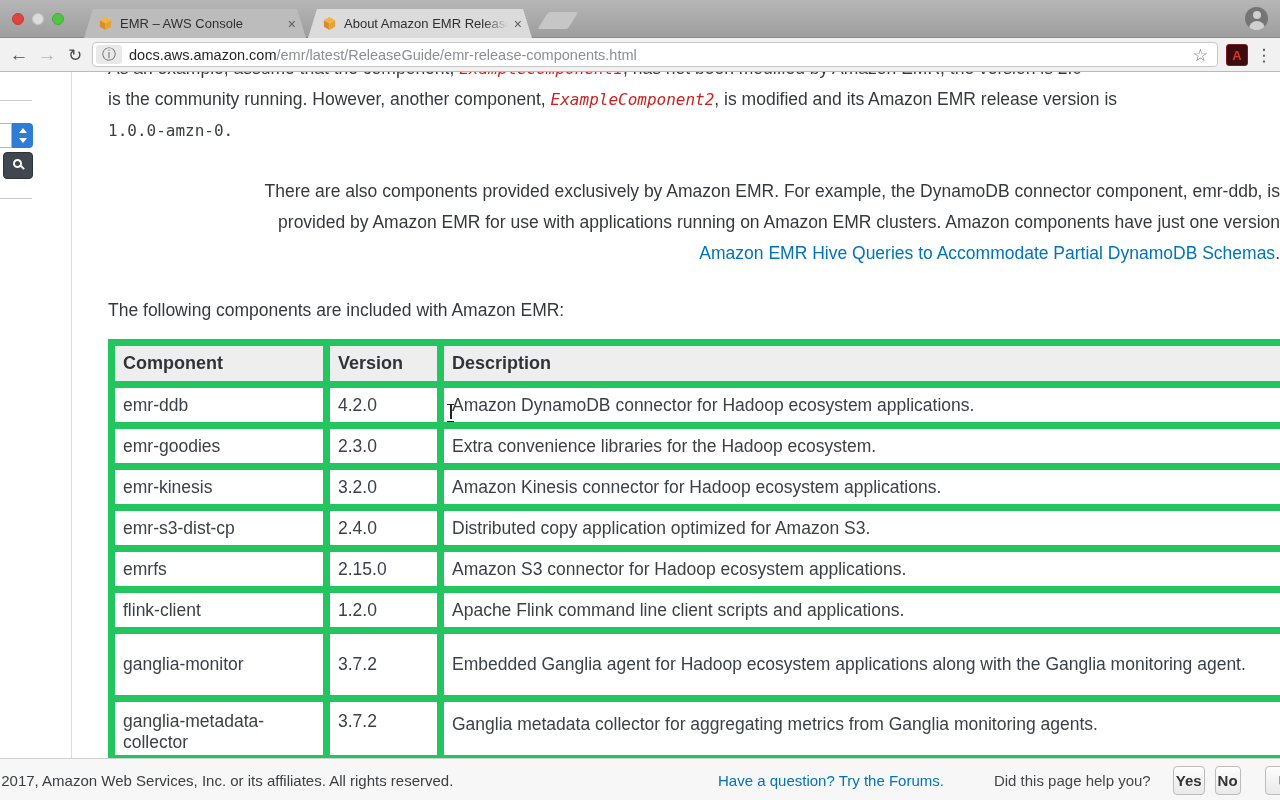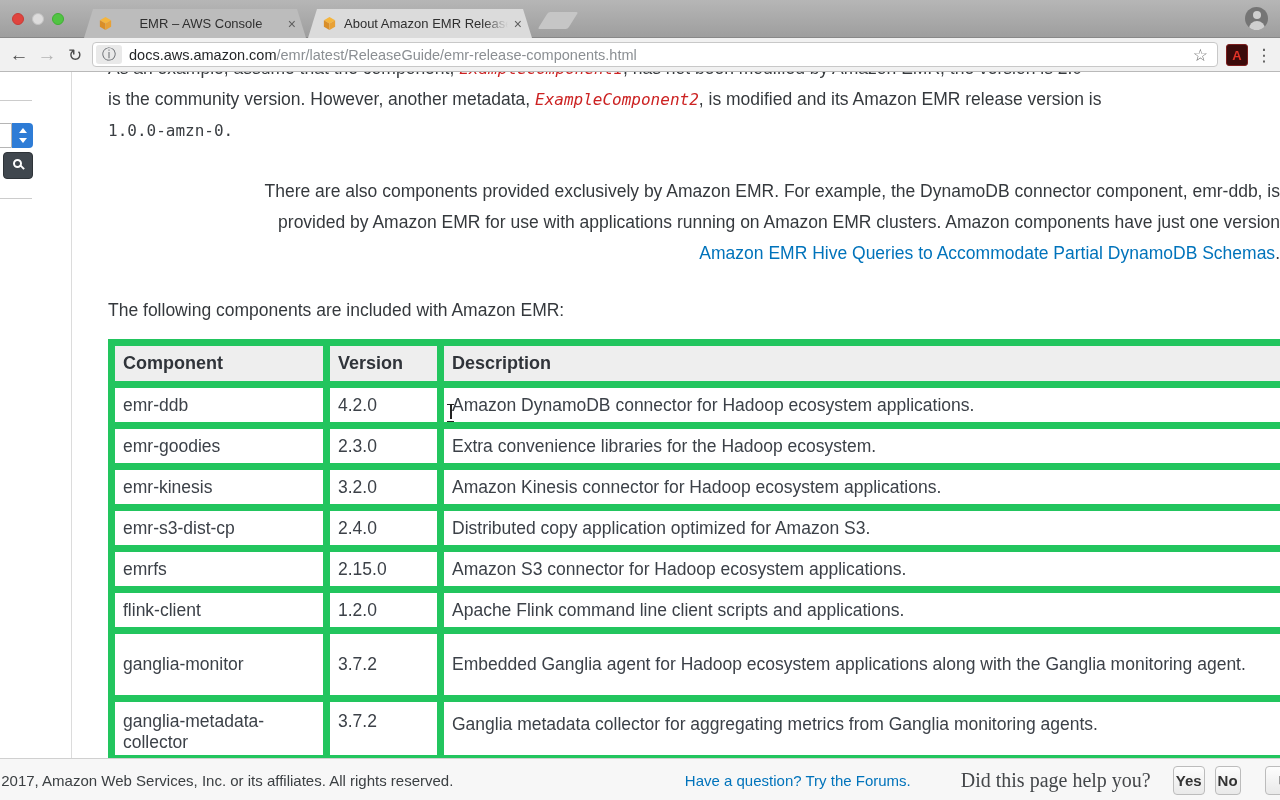--- a/index.html
+++ b/index.html
@@ -8,21 +8,21 @@
 
   
   .tabstrip { position:absolute; top:0; left:0; width:1280px; height:38px;
     background:linear-gradient(#b6b6b6,#9e9e9e); border-bottom:1px solid #888; }
   .traffic { position:absolute; top:13px; width:12px; height:12px; border-radius:50%; }
   .tl-close { left:12px; background:#e0443e; border:1px solid #c73b36; }
   .tl-min   { left:32px; background:#dddcdc; border:1px solid #c3c3c3; }
   .tl-zoom  { left:52px; background:#51c443; border:1px solid #3faf34; }
 
   .tab { position:absolute; top:9px; height:29px; display:flex; align-items:center;
-    padding:0 10px 0 14px; clip-path:polygon(9px 0, calc(100% - 9px) 0, 100% 100%, 0 100%);text-align:center; }
+    padding:0 10px 0 14px; clip-path:polygon(9px 0, calc(100% - 9px) 0, 100% 100%, 0 100%); }
   .tab-inactive { left:84px; width:222px; background:#bcbcbc; }
   .tab-active   { left:308px; width:224px; background:#dbdbdb; }
   .tab .title { font-size:13px; color:#2f2f2f; white-space:nowrap; overflow:hidden; flex:1;
     -webkit-mask-image:linear-gradient(90deg,#000 85%,transparent); mask-image:linear-gradient(90deg,#000 85%,transparent); }
   .tab .closex { font-size:14px; color:#5d5d5d; margin-left:6px; line-height:1; }
   .favicon { width:15px; height:15px; margin-right:7px; flex:0 0 auto; }
 
   .newtab { position:absolute; left:543px; top:12px; width:30px; height:17px;
     background:#c6c6c6; transform:skewX(-32deg); border-radius:2px; }
 
@@ -103,21 +103,21 @@
   .ibeam::after { content:""; position:absolute; left:1px; top:1px; width:7px; height:16px;
     border-top:1.5px solid #222; border-bottom:1.5px solid #222; }
 
   
   .footer { position:absolute; top:758px; left:0; width:1280px; height:42px; background:#f7f7f7;
     border-top:1px solid #d0d0d0; overflow:hidden; }
   .copyright { position:absolute; left:-14px; top:0; height:42px; display:flex; align-items:center;
     font-size:15px; color:#3c4043; white-space:nowrap; }
   .f-right { position:absolute; right:-26px; top:0; height:42px; display:flex; align-items:center; }
   .f-link { font-size:15px; color:#0073bb; text-decoration:none; margin-right:50px; white-space:nowrap; }
-  .f-prompt { font-size:20px; color:#44474a; margin-right:22px; white-space:nowrap;font-family:Liberation Serif, serif; }
+  .f-prompt { font-size:15px; color:#44474a; margin-right:22px; white-space:nowrap; }
   .fbtn { height:29px; padding:0 2px; margin-right:10px; border:1px solid #bcbcbc; border-radius:4px;
     background:linear-gradient(#fdfdfd,#e9e9e9); font-size:15px; font-weight:bold; color:#333;
     font-family:"Liberation Sans", sans-serif; }
   .fbtn-mail { margin-left:14px; margin-right:0; font-weight:normal; font-size:16px; color:#444; padding:0 13px; }
 </style>
 </head>
 <body>
 
 <div class="screen">
 
@@ -177,21 +177,21 @@
       <div class="side-search">
         <span class="mag"></span>
       </div>
       <div class="side-hr hr2"></div>
     </div>
 
     <div class="main">
 
       <div class="para1">
         <div class="line"><span>As an example, assume that the component, </span><span class="codered">ExampleComponent1</span><span>, has not been modified by Amazon EMR, the version is 2.0</span></div>
-        <div class="line"><span>is the community version. However, another metadata, </span><span class="codered">ExampleComponent2</span><span>, is modified and its Amazon EMR release version is</span></div>
+        <div class="line"><span>is the community running. However, another component, </span><span class="codered">ExampleComponent2</span><span>, is modified and its Amazon EMR release version is</span></div>
         <div class="line"><span class="mono">1.0.0-amzn-0.</span></div>
       </div>
 
       <div class="para2">
         <div class="line">There are also components provided exclusively by Amazon EMR. For example, the DynamoDB connector component, emr-ddb, is</div>
         <div class="line">provided by Amazon EMR for use with applications running on Amazon EMR clusters. Amazon components have just one version</div>
         <div class="line"><a href="#" class="doclink">Amazon EMR Hive Queries to Accommodate Partial DynamoDB Schemas</a><span>.</span></div>
       </div>
 
       <div class="para3">The following components are included with Amazon EMR:</div>

